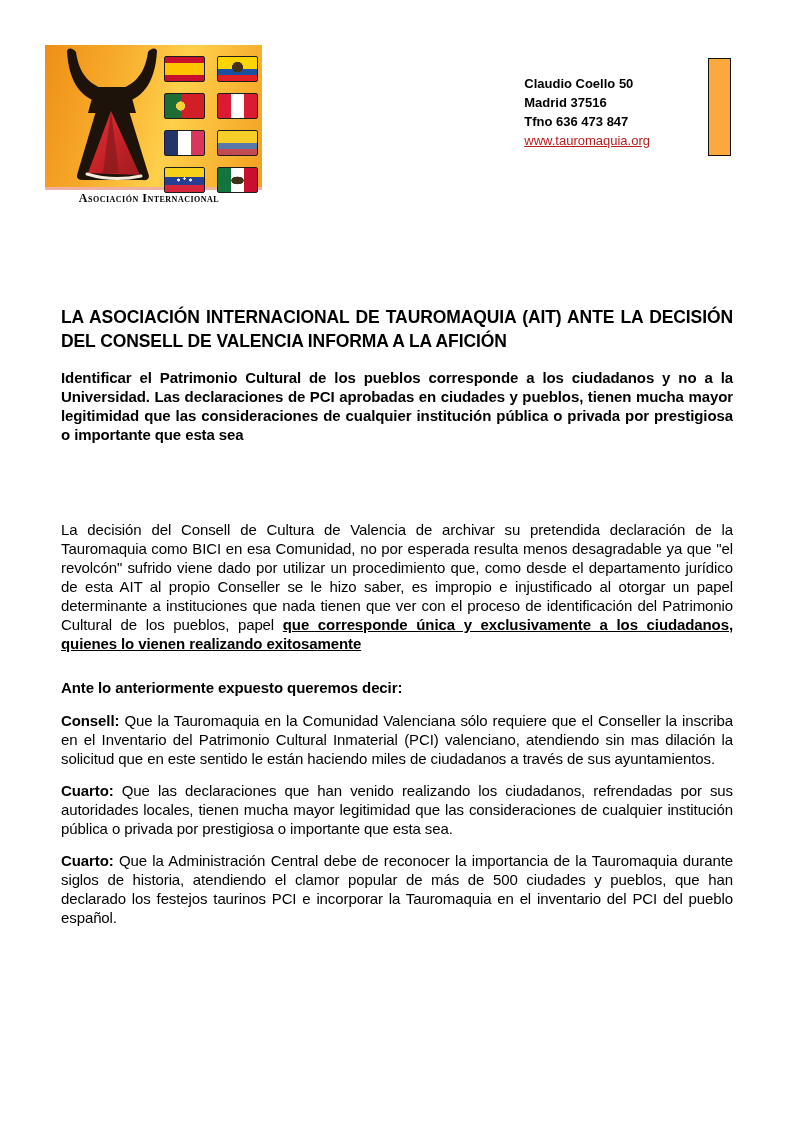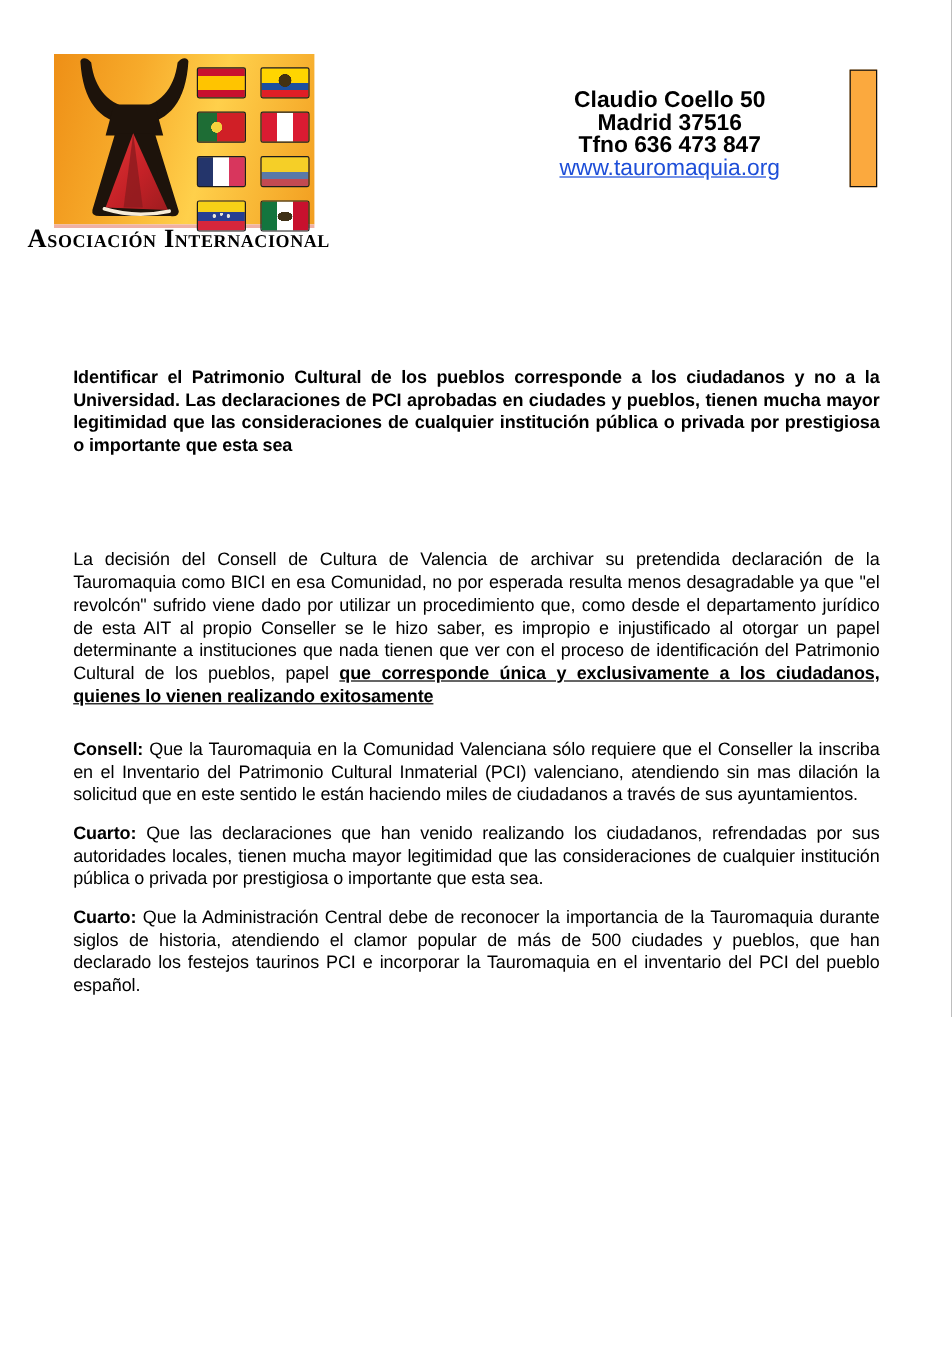--- a/index.html
+++ b/index.html
@@ -42,30 +42,30 @@
     linear-gradient(180deg,#f7d117 0 36%,#273f92 36% 69%,#d6263b 69% 100%);}
   .flag-mexico{background:
     radial-gradient(ellipse at 50% 52%, #3f3117 0 22%, transparent 23%),
     linear-gradient(90deg,#13753e 0 33%,#ffffff 33% 67%,#c8102e 67% 100%);}
   .logo-caption{
     position:absolute;left:18px;top:189px;width:262px;
     text-align:center;
     font-family:"Liberation Serif", serif;
     font-weight:bold;
     font-variant:small-caps;
-    font-size:22px;line-height:19px;
+    font-size:12px;line-height:19px;
     letter-spacing:0.5px;
   }
   
   .contact{
     position:absolute;top:74px;right:143px;
-    text-align:center;font-weight:bold;
-    font-size:19px;line-height:19px;
+    text-align:left;font-weight:bold;
+    font-size:13px;line-height:19px;
   }
-  .contact a{color:#1d4ed8;font-weight:normal;text-decoration:underline;}
+  .contact a{color:#b91c1c;font-weight:normal;text-decoration:underline;}
   .orange-bar{
     position:absolute;left:708px;top:58px;width:21px;height:96px;
     background:#fba93e;border:1px solid #111;box-sizing:content-box;
   }
   
   .content{
     position:absolute;left:61px;top:305px;width:672px;
     font-size:15px;line-height:19px;
     text-align:justify;
     letter-spacing:-0.1px;
@@ -126,24 +126,26 @@
 
   <div class="contact">
     <div>Claudio Coello 50</div>
     <div>Madrid 37516</div>
     <div>Tfno 636 473 847</div>
     <div><a href="#">www.tauromaquia.org</a></div>
   </div>
   <div class="orange-bar"></div>
 
   <div class="content">
+    <p class="doc-title">LA ASOCIACIÓN INTERNACIONAL DE TAUROMAQUIA (AIT) ANTE LA DECISIÓN DEL CONSELL DE VALENCIA INFORMA A LA AFICIÓN</p>
     <p class="doc-lead">Identificar el Patrimonio Cultural de los pueblos corresponde a los ciudadanos y no a la Universidad.  Las declaraciones de PCI aprobadas en ciudades y pueblos, tienen mucha  mayor legitimidad que las consideraciones de cualquier institución pública o privada por prestigiosa o importante que esta sea</p>
 
     <p class="doc-body"><span>La decisión del Consell de Cultura de Valencia de archivar su pretendida declaración de la Tauromaquia como  BICI en esa Comunidad, no por esperada resulta menos desagradable ya que "el revolcón" sufrido viene dado por utilizar un procedimiento que, como desde el departamento jurídico de esta AIT al propio Conseller se le hizo saber, es impropio e injustificado al otorgar un papel determinante a instituciones que nada tienen que ver con el proceso de identificación del Patrimonio Cultural de los pueblos, papel </span><span class="emph">que  corresponde única y exclusivamente a los ciudadanos, quienes lo vienen realizando exitosamente</span></p>
 
+    <p class="doc-intro">Ante lo anteriormente expuesto queremos decir:</p>
 
     <p class="doc-point"><strong>Consell:</strong><span>  Que la Tauromaquia en la Comunidad Valenciana sólo requiere que el Conseller la inscriba en el Inventario del Patrimonio Cultural Inmaterial (PCI) valenciano, atendiendo sin mas dilación la solicitud que en este sentido le están haciendo miles de ciudadanos a través de sus ayuntamientos.</span></p>
 
 
     <p class="doc-point"><strong>Cuarto:</strong><span> Que las declaraciones que han venido realizando los ciudadanos, refrendadas por sus autoridades locales, tienen mucha mayor legitimidad que las consideraciones de cualquier institución pública o privada por prestigiosa o importante que esta sea.</span></p>
 
     <p class="doc-point"><strong>Cuarto:</strong><span> Que la Administración Central debe de reconocer  la importancia de la Tauromaquia durante siglos de historia, atendiendo el clamor popular de más de 500 ciudades y pueblos, que han declarado los festejos taurinos PCI e incorporar la Tauromaquia en el inventario del PCI del pueblo español.</span></p>
   </div>
 
 </div>

